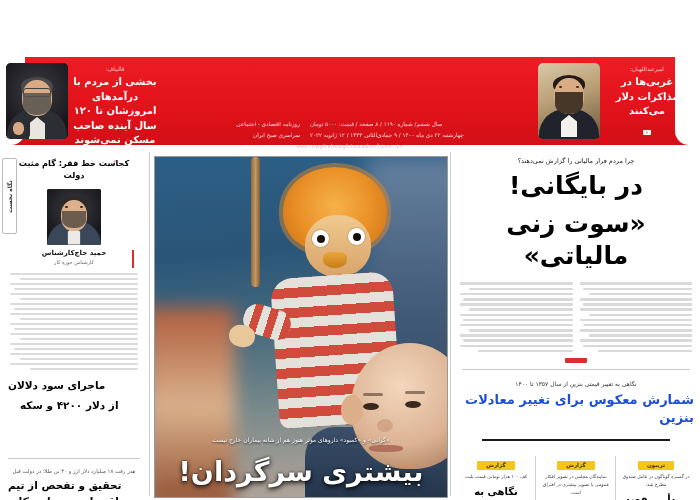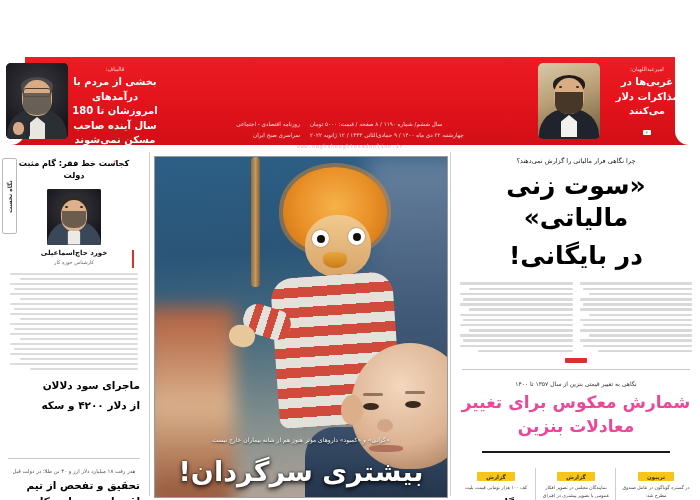--- a/index.html
+++ b/index.html
@@ -143,21 +143,21 @@
   .rule.thick{height:2px;background:#1a1a1a;margin:7px 30px;}
   .pagetag{
     display:block;margin:3px auto 0;width:22px;height:5px;background:#d8312b;
     border-radius:1px;
   }
 
   .sec-kicker{
     font-size:6px;color:#333;text-align:center;padding:3px 8px 3px;line-height:1.5;
   }
   .sec-head{
-    text-align:center;font-weight:bold;font-size:17px;color:#ec4899;
+    text-align:right;font-weight:bold;font-size:13px;color:#1d4ed8;
     line-height:1.4;padding:0 6px 5px;
   }
 
   .teasers{display:flex;gap:0;padding:4px 4px 0;}
   .teaser{
     flex:1;padding:0 4px;text-align:center;position:relative;
   }
   .teaser + .teaser:before{
     content:"";position:absolute;right:0;top:4px;width:1px;height:78px;background:#cfcfcf;
   }
@@ -295,21 +295,21 @@
     border:1px solid #bbb;border-radius:2px;
     display:flex;align-items:center;justify-content:center;
   }
   .vtab span{
     transform:rotate(-90deg);white-space:nowrap;font-size:6px;color:#333;font-weight:bold;
   }
   .l-kicker{
     font-size:5.4px;color:#555;text-align:center;line-height:1.7;padding:3px 10px 2px;
   }
   .l-head{
-    font-size:10.5px;font-weight:bold;text-align:right;color:#000;
+    font-size:10.5px;font-weight:bold;text-align:left;color:#000;
     line-height:1.5;padding:0 8px 4px;
   }
   .hr-l{height:1px;background:#c9c9c9;margin:5px 8px;}
 </style>
 </head>
 <body>
 
 <div class="page">
 
   <div class="masthead">
@@ -363,39 +363,39 @@
             <div class="p-hair" style="background:#4a4a4c;top:18%;"></div>
             <div class="p-head" style="background:#d8ab85;top:22%;"></div>
             <div class="p-glasses" style="top:33%;"></div>
             <div class="p-beard" style="background:#55514d;opacity:.85;top:40%;"></div>
             <div class="p-mic" style="left:20px;bottom:2px;"></div>
             <div class="p-hand" style="left:7px;bottom:4px;"></div>
           </div>
         </div>
         <div class="mast-txt">
           <div class="mast-kicker">قالیباف:</div>
-          <div class="mast-head">بخشی از مردم با درآمدهای امروزشان تا 180 سال آینده صاحب مسکن نمی‌شوند</div>
+          <div class="mast-head">بخشی از مردم با درآمدهای امروزشان تا ۱۲۰ سال آینده صاحب مسکن نمی‌شوند</div>
           <div class="mast-page">۲</div>
         </div>
       </div>
 
     </div>
   </div>
 
   <div class="body-wrap">
 
     <div class="vsep" style="right:249px;"></div>
     <div class="vsep" style="left:149px;"></div>
 
     <div class="col col-right">
 
       <div>
-        <div class="lead-kicker">چرا نگاهی فرار مالیاتی را گزارش نمی‌دهند؟</div>
+        <div class="lead-kicker">چرا مردم فرار مالیاتی را گزارش نمی‌دهند؟</div>
+        <div class="lead-head" style="padding-top:0;">در بایگانی!</div>
         <div class="lead-head">«سوت زنی مالیاتی»</div>
-        <div class="lead-head" style="padding-top:0;">در بایگانی!</div>
 
         <div class="lead-body">
           <div class="tcol">
             <div class="tline s1"></div>
               <div class="tline s3"></div>
               <div class="tline s2"></div>
             <div class="tline s1"></div>
               <div class="tline s3"></div>
               <div class="tline s1"></div>
             <div class="tline s2"></div>
@@ -511,21 +511,21 @@
             <div class="p-shirt" style="bottom:0;width:13px;height:18px;background:#eceae6;"></div>
             <div class="p-hair" style="background:#2e2a27;width:28px;height:15px;top:14%;"></div>
             <div class="p-head" style="background:#dcb18c;width:26px;height:31px;top:20%;"></div>
             <div class="p-beard" style="background:#47403a;opacity:.75;width:24px;height:17px;top:40%;"></div>
             <div class="p-eye" style="left:18px;top:31%;"></div>
             <div class="p-eye" style="left:33px;top:31%;"></div>
           </div>
         </div>
         <div class="op-meta">
           <div class="op-bar"></div>
-          <div class="op-name">خورد حاج‌اسماعیلی</div>
+          <div class="op-name">حمید حاج‌کارشناس</div>
           <div class="op-role">کارشناس حوزه کار</div>
         </div>
         <div class="op-body">
           <div class="tline s1"></div>
             <div class="tline s2"></div>
             <div class="tline s1"></div>
           <div class="tline s3"></div>
             <div class="tline s1"></div>
             <div class="tline s2"></div>
           <div class="tline s1"></div>
@@ -540,21 +540,21 @@
           <div class="tline s3"></div>
             <div class="tline s1"></div>
             <div class="tline s2"></div>
           <div class="tline s1"></div>
             <div class="tline s4"></div>
         </div>
       </div>
 
       <div style="position:relative;margin-top:4px;">
         <div class="l-head" style="padding-top:4px;">ماجرای سود دلالان</div>
-        <div class="l-head" style="padding-top:0;">از دلار ۴۲۰۰ و سکه</div>
+        <div class="l-head" style="padding-top:0;margin-left:12px;">از دلار ۴۲۰۰ و سکه</div>
 
       </div>
 
       <div class="hr-l" style="margin-top:40px;"></div>
 
       <div>
         <div class="l-kicker">هدر رفت ۱۸ میلیارد دلار ارز و ۴۰ تن طلا؛ در دولت قبل</div>
         <div class="l-head">تحقیق و تفحص از تیم اقتصادی روحانی کلید خورد</div>
 
       </div>

